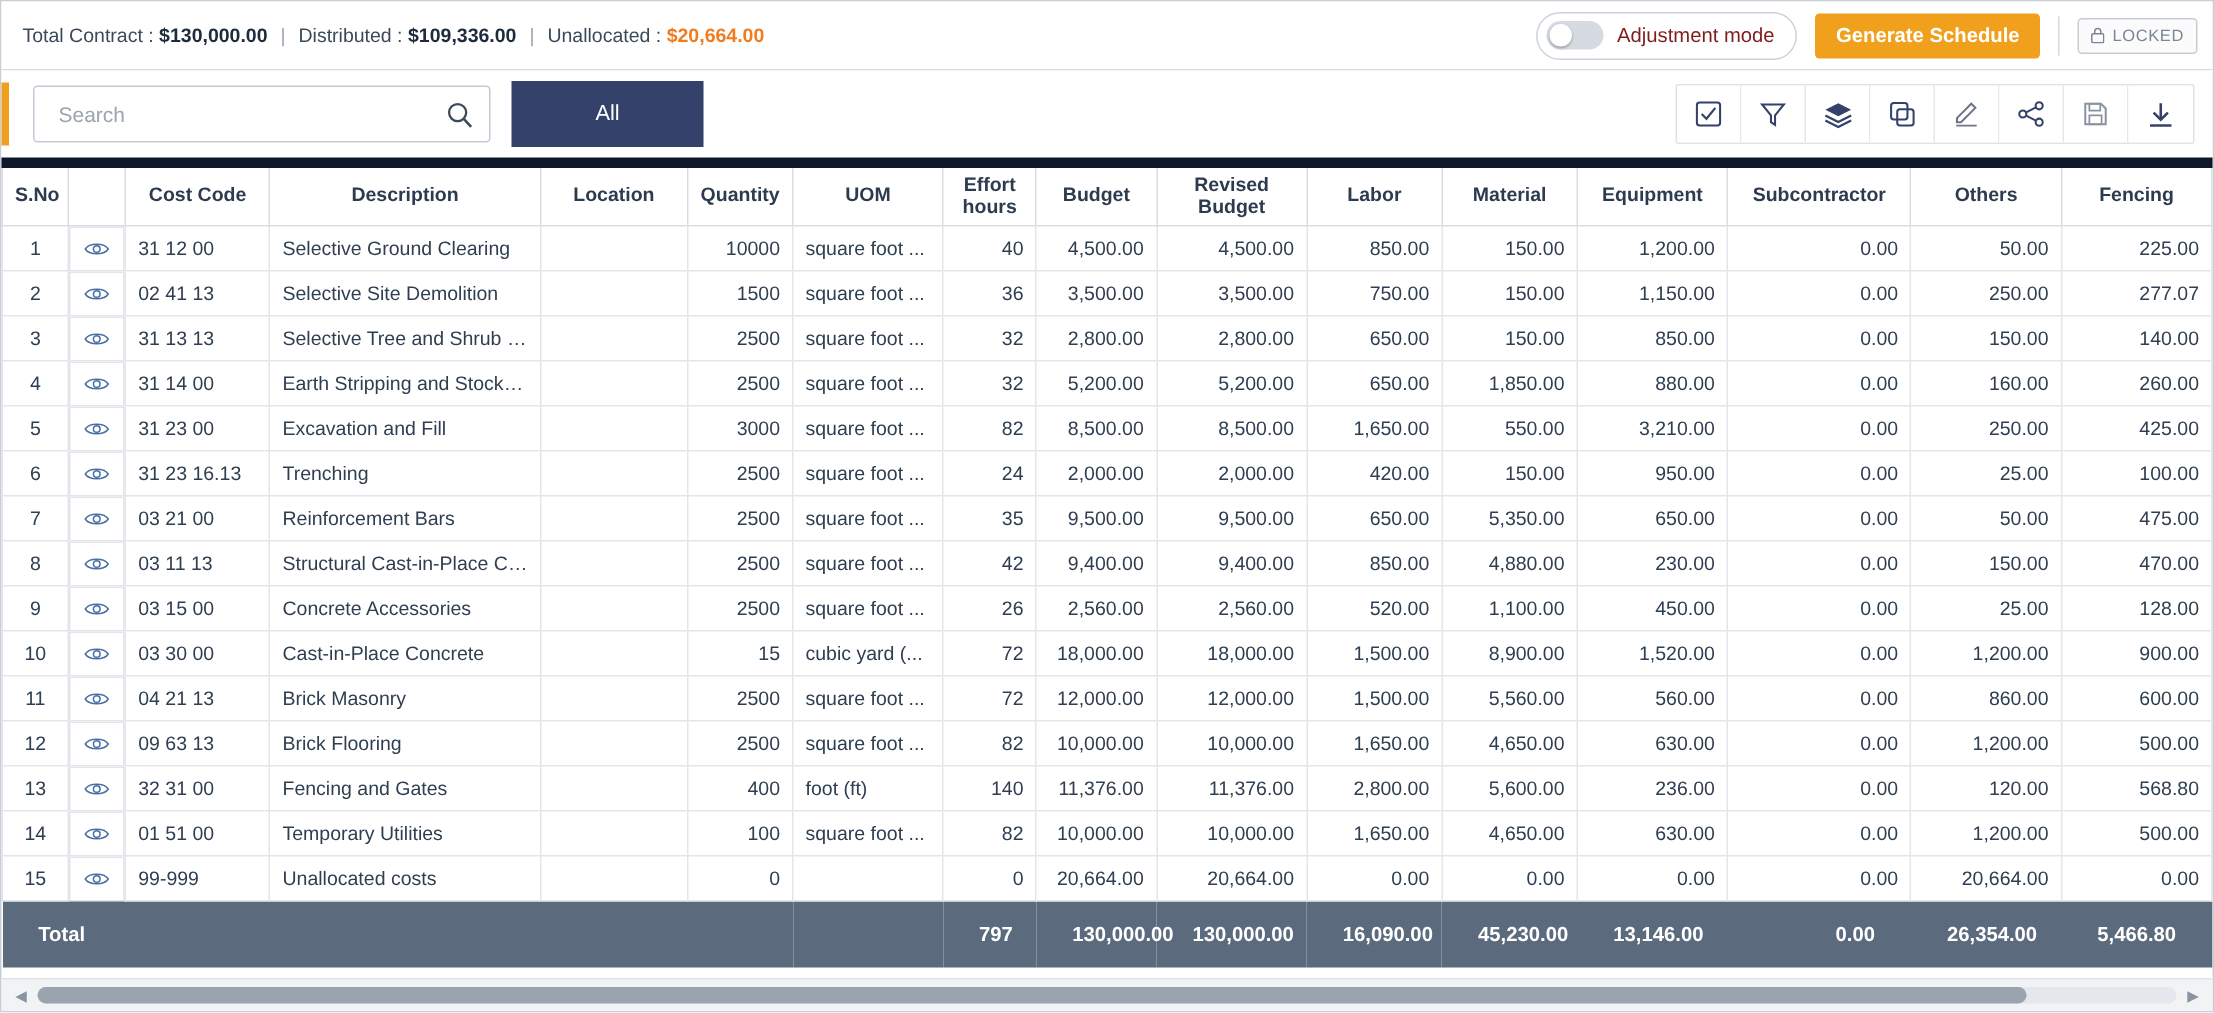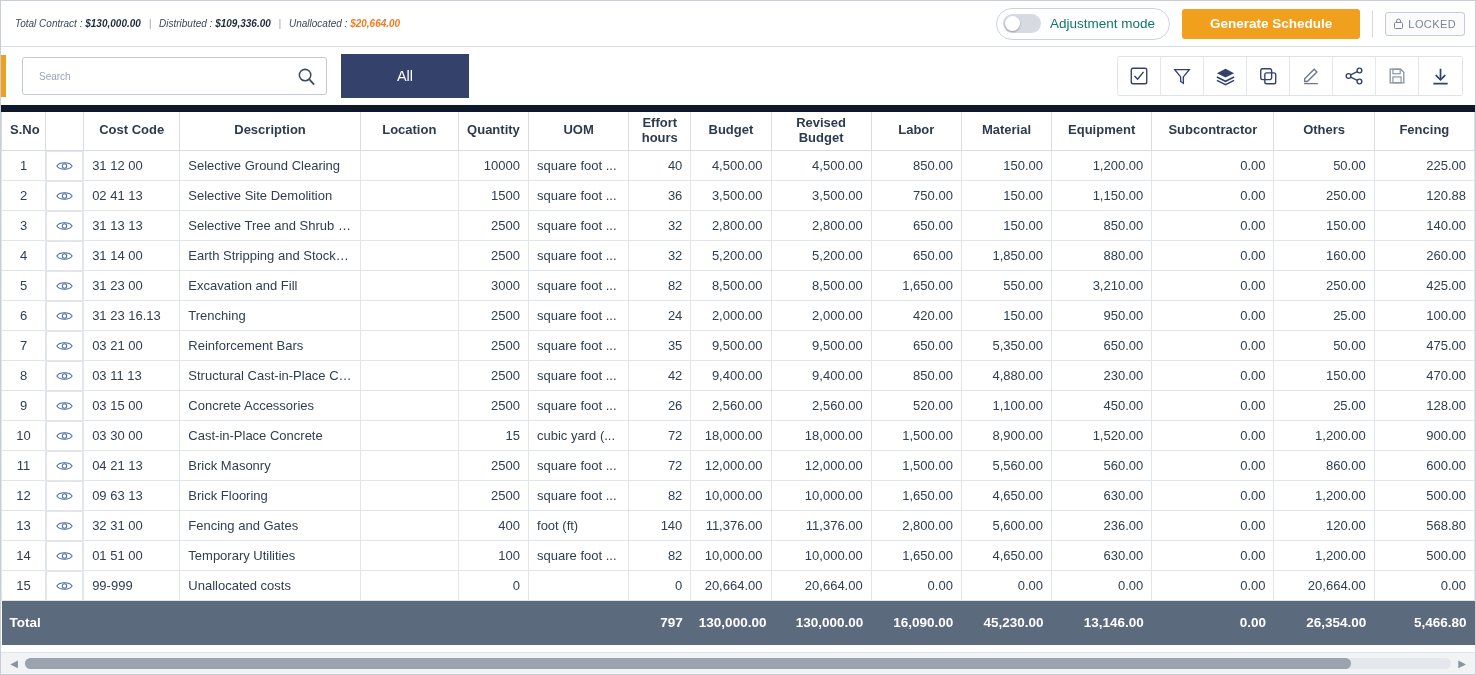--- a/index.html
+++ b/index.html
@@ -23,24 +23,23 @@
   .topbar {
     height: 46px;
     flex: 0 0 46px;
     display: flex;
     align-items: center;
     padding: 0 10px 0 14px;
     border-bottom: 1px solid #d9dde4;
     background: #fff;
   }
   .summary {
-    font-size: 10px;
+    font-size: 13px;
     color: #2c3e50;
     white-space: nowrap;
-    font-style: italic;
   }
   .summary .lbl { color: #3b4a5a; }
   .summary .val { font-weight: bold; color: #1d2b3a; }
   .summary .val.orange { color: #f07c1f; font-weight: bold; }
   .summary .sep { color: #9aa4b1; margin: 0 5px; }
 
   .topbar-right {
     margin-left: auto;
     display: flex;
     align-items: center;
@@ -65,31 +64,31 @@
   }
   .switch::after {
     content: "";
     position: absolute;
     left: 2px; top: 2px;
     width: 15px; height: 15px;
     border-radius: 50%;
     background: #fff;
     box-shadow: 0 1px 2px rgba(0,0,0,.3);
   }
-  .toggle-label { font-size: 13.5px; color: #0f766e; }
+  .toggle-label { font-size: 13.5px; color: #7f1d1d; }
 
   .btn-generate {
     background: #f0a01c;
     color: #fff;
     border: none;
     border-radius: 3px;
     font-size: 13.5px;
     font-weight: bold;
     height: 30px;
-    padding: 0 28px;
+    padding: 0 14px;
     cursor: pointer;
     white-space: nowrap;
   }
   .divider-v {
     width: 1px; height: 26px; background: #d3d8df;
   }
   .locked {
     display: flex;
     align-items: center;
     gap: 5px;
@@ -129,21 +128,21 @@
     display: flex;
     align-items: center;
     padding: 0 10px 0 14px;
     background: #fff;
     margin-left: 7px;
   }
   .search-box input {
     border: none;
     outline: none;
     flex: 1;
-    font-size: 10px;
+    font-size: 14px;
     color: #701a75;
     font-family: "Liberation Sans", sans-serif;
     background: transparent;
   }
   .search-box input::placeholder { color: #9ba4b0; }
   .tab-all {
     margin-left: 14px;
     width: 128px;
     height: 44px;
     background: #33416b;
@@ -213,21 +212,21 @@
   }
   td.num { text-align: right; }
   td.ctr { text-align: center; }
   .eye { cursor: pointer; display:flex; align-items:center; justify-content:center;}
   tfoot td {
     background: #5c6a7e;
     color: #fff;
     font-weight: bold;
     height: 44px;
     border: none;
-    padding: 2px 8px;
+    padding: 2px 24px;
     font-size: 13.5px;
     white-space: nowrap;
   }
   tfoot td.num { text-align: right; }
 
   
   col.c-sno    { width: 44px; }
   col.c-eye    { width: 38px; }
   col.c-code   { width: 96px; }
   col.c-desc   { width: 180px; }
@@ -458,21 +457,21 @@
             <td class="num">1500</td>
             <td>square foot ...</td>
             <td class="num">36</td>
             <td class="num">3,500.00</td>
             <td class="num">3,500.00</td>
             <td class="num">750.00</td>
             <td class="num">150.00</td>
             <td class="num">1,150.00</td>
             <td class="num">0.00</td>
             <td class="num">250.00</td>
-            <td class="num">120.88</td>
+            <td class="num">277.07</td>
           </tr>
           <tr>
             <td class="ctr">3</td>
             <td class="eye">
               <svg width="17" height="12" viewBox="0 0 20 13">
                 <path d="M1 6.5 C4 1.5 16 1.5 19 6.5 C16 11.5 4 11.5 1 6.5 Z" fill="none" stroke="#4a6fa5" stroke-width="1.2"></path>
                 <circle cx="10" cy="6.5" r="2.6" fill="none" stroke="#4a6fa5" stroke-width="1.2"></circle>
               </svg>
             </td>
             <td>31 13 13</td>

